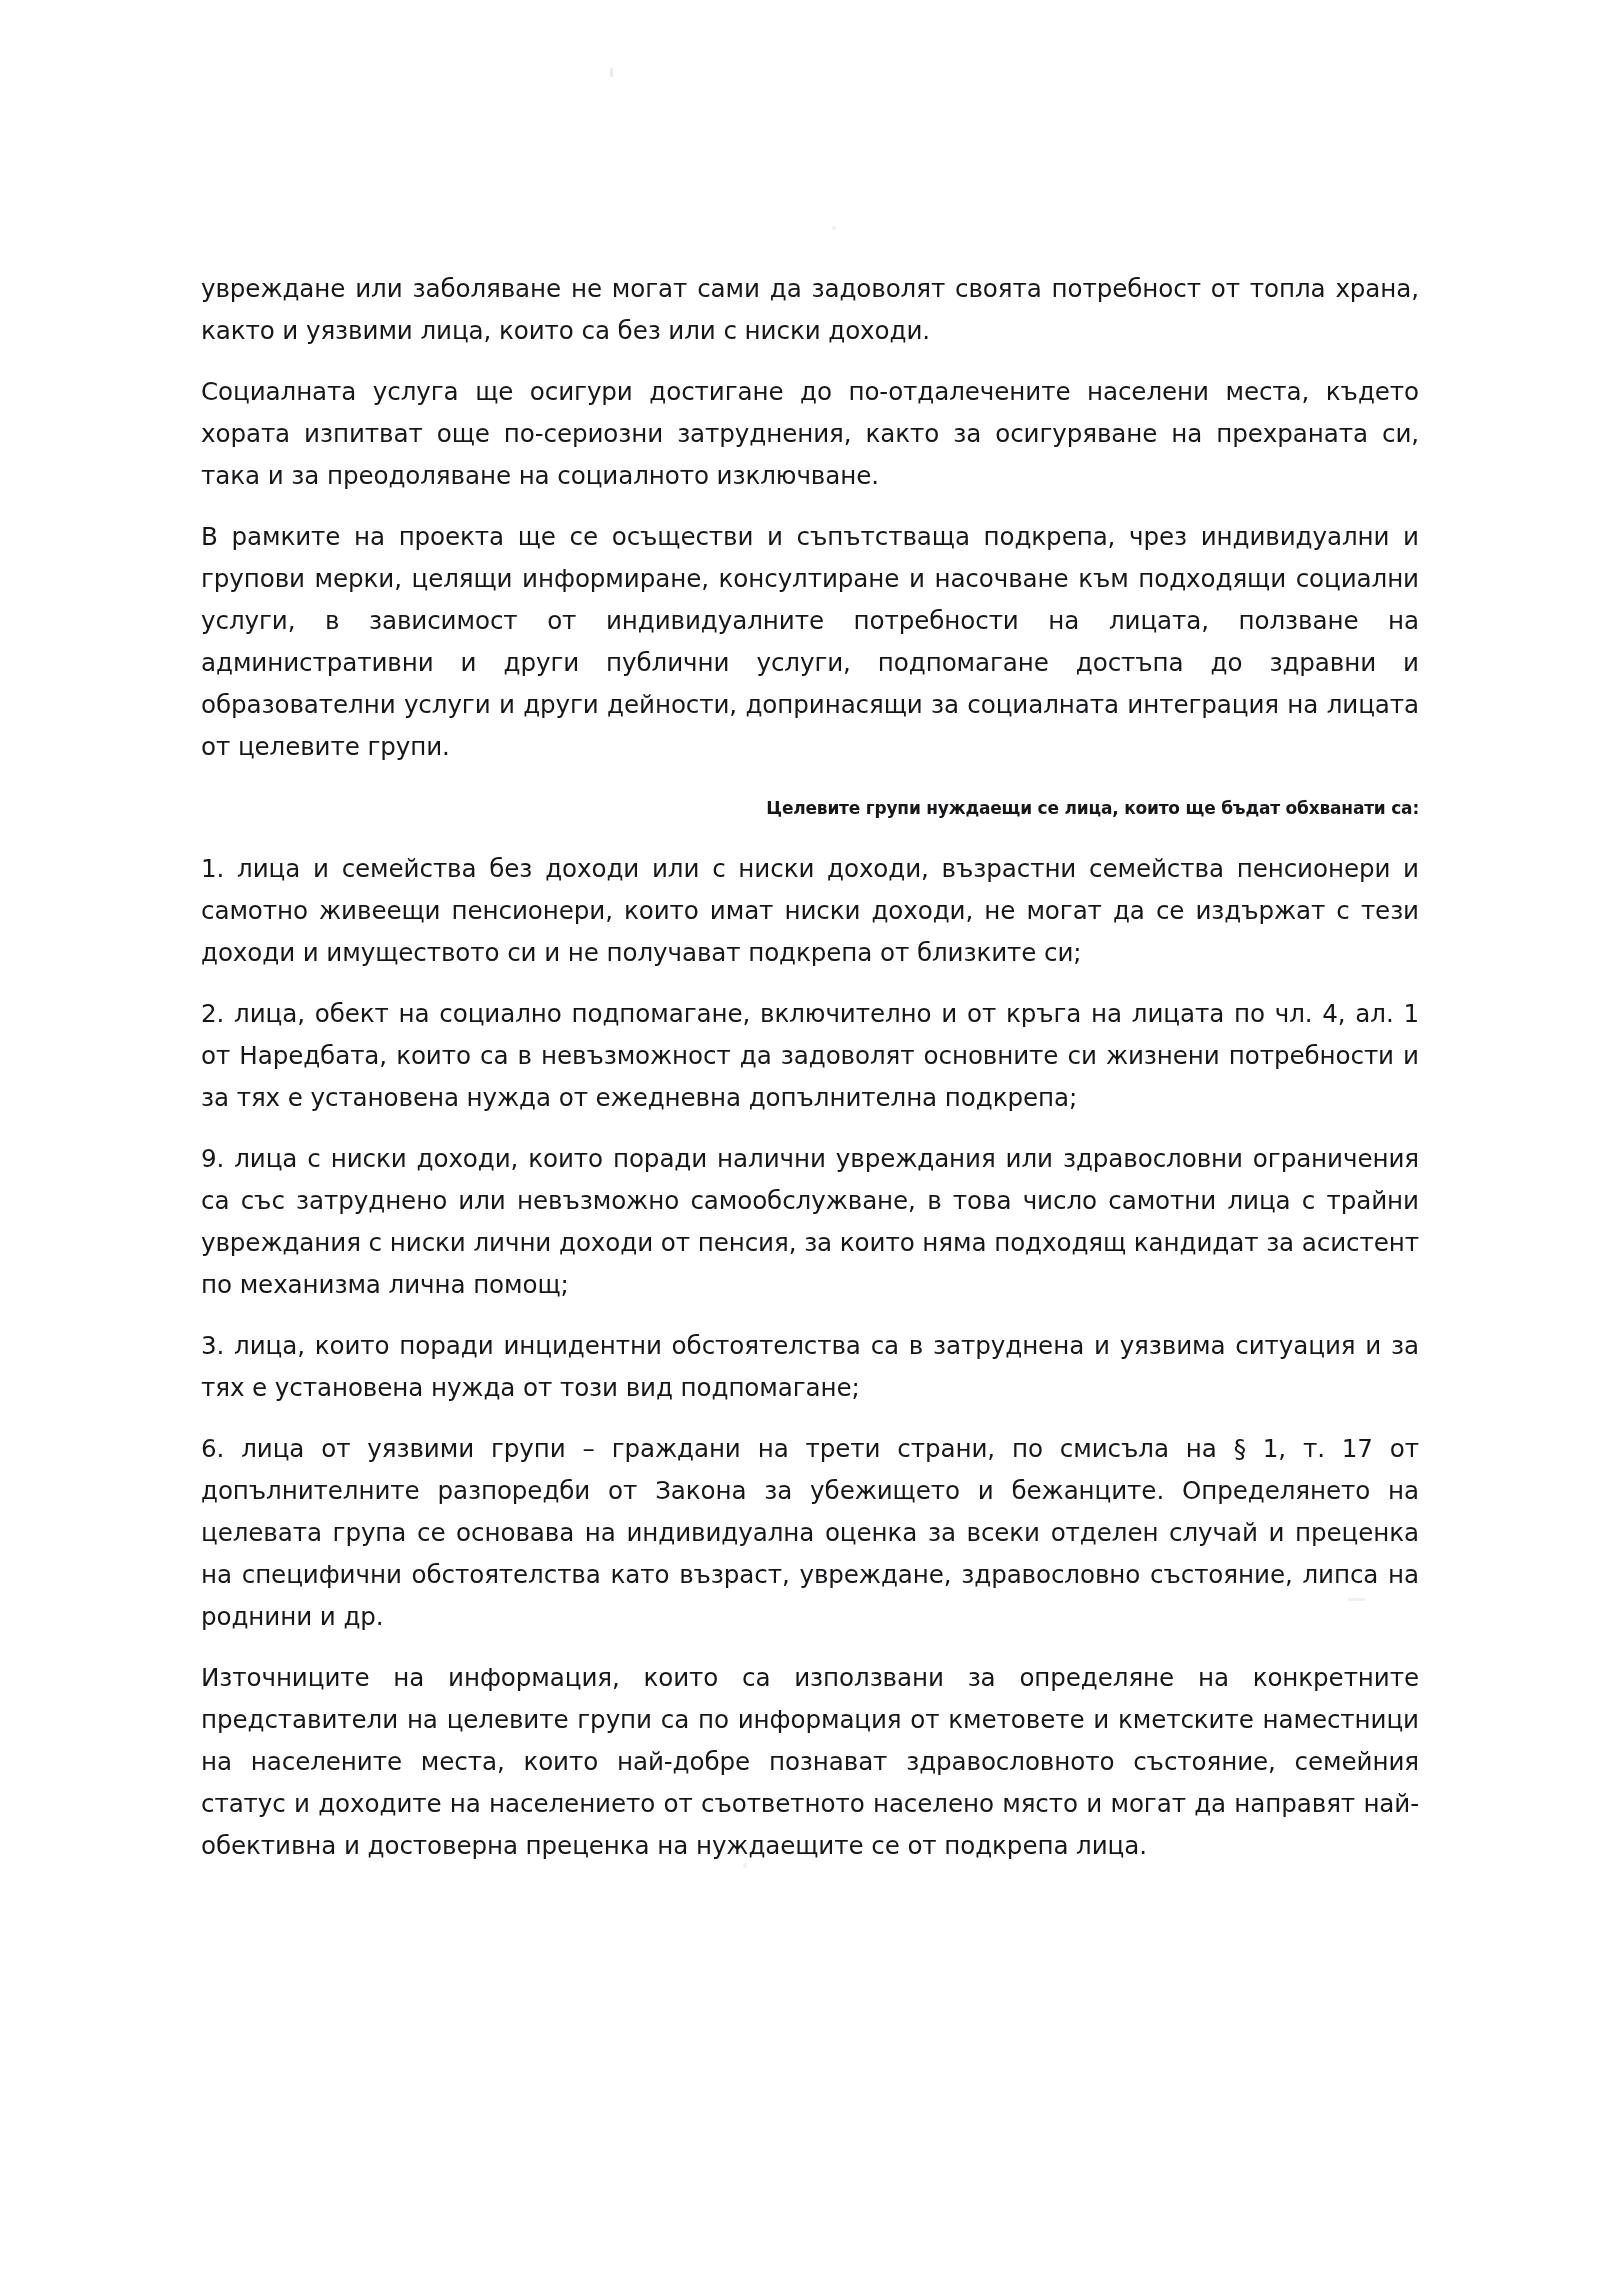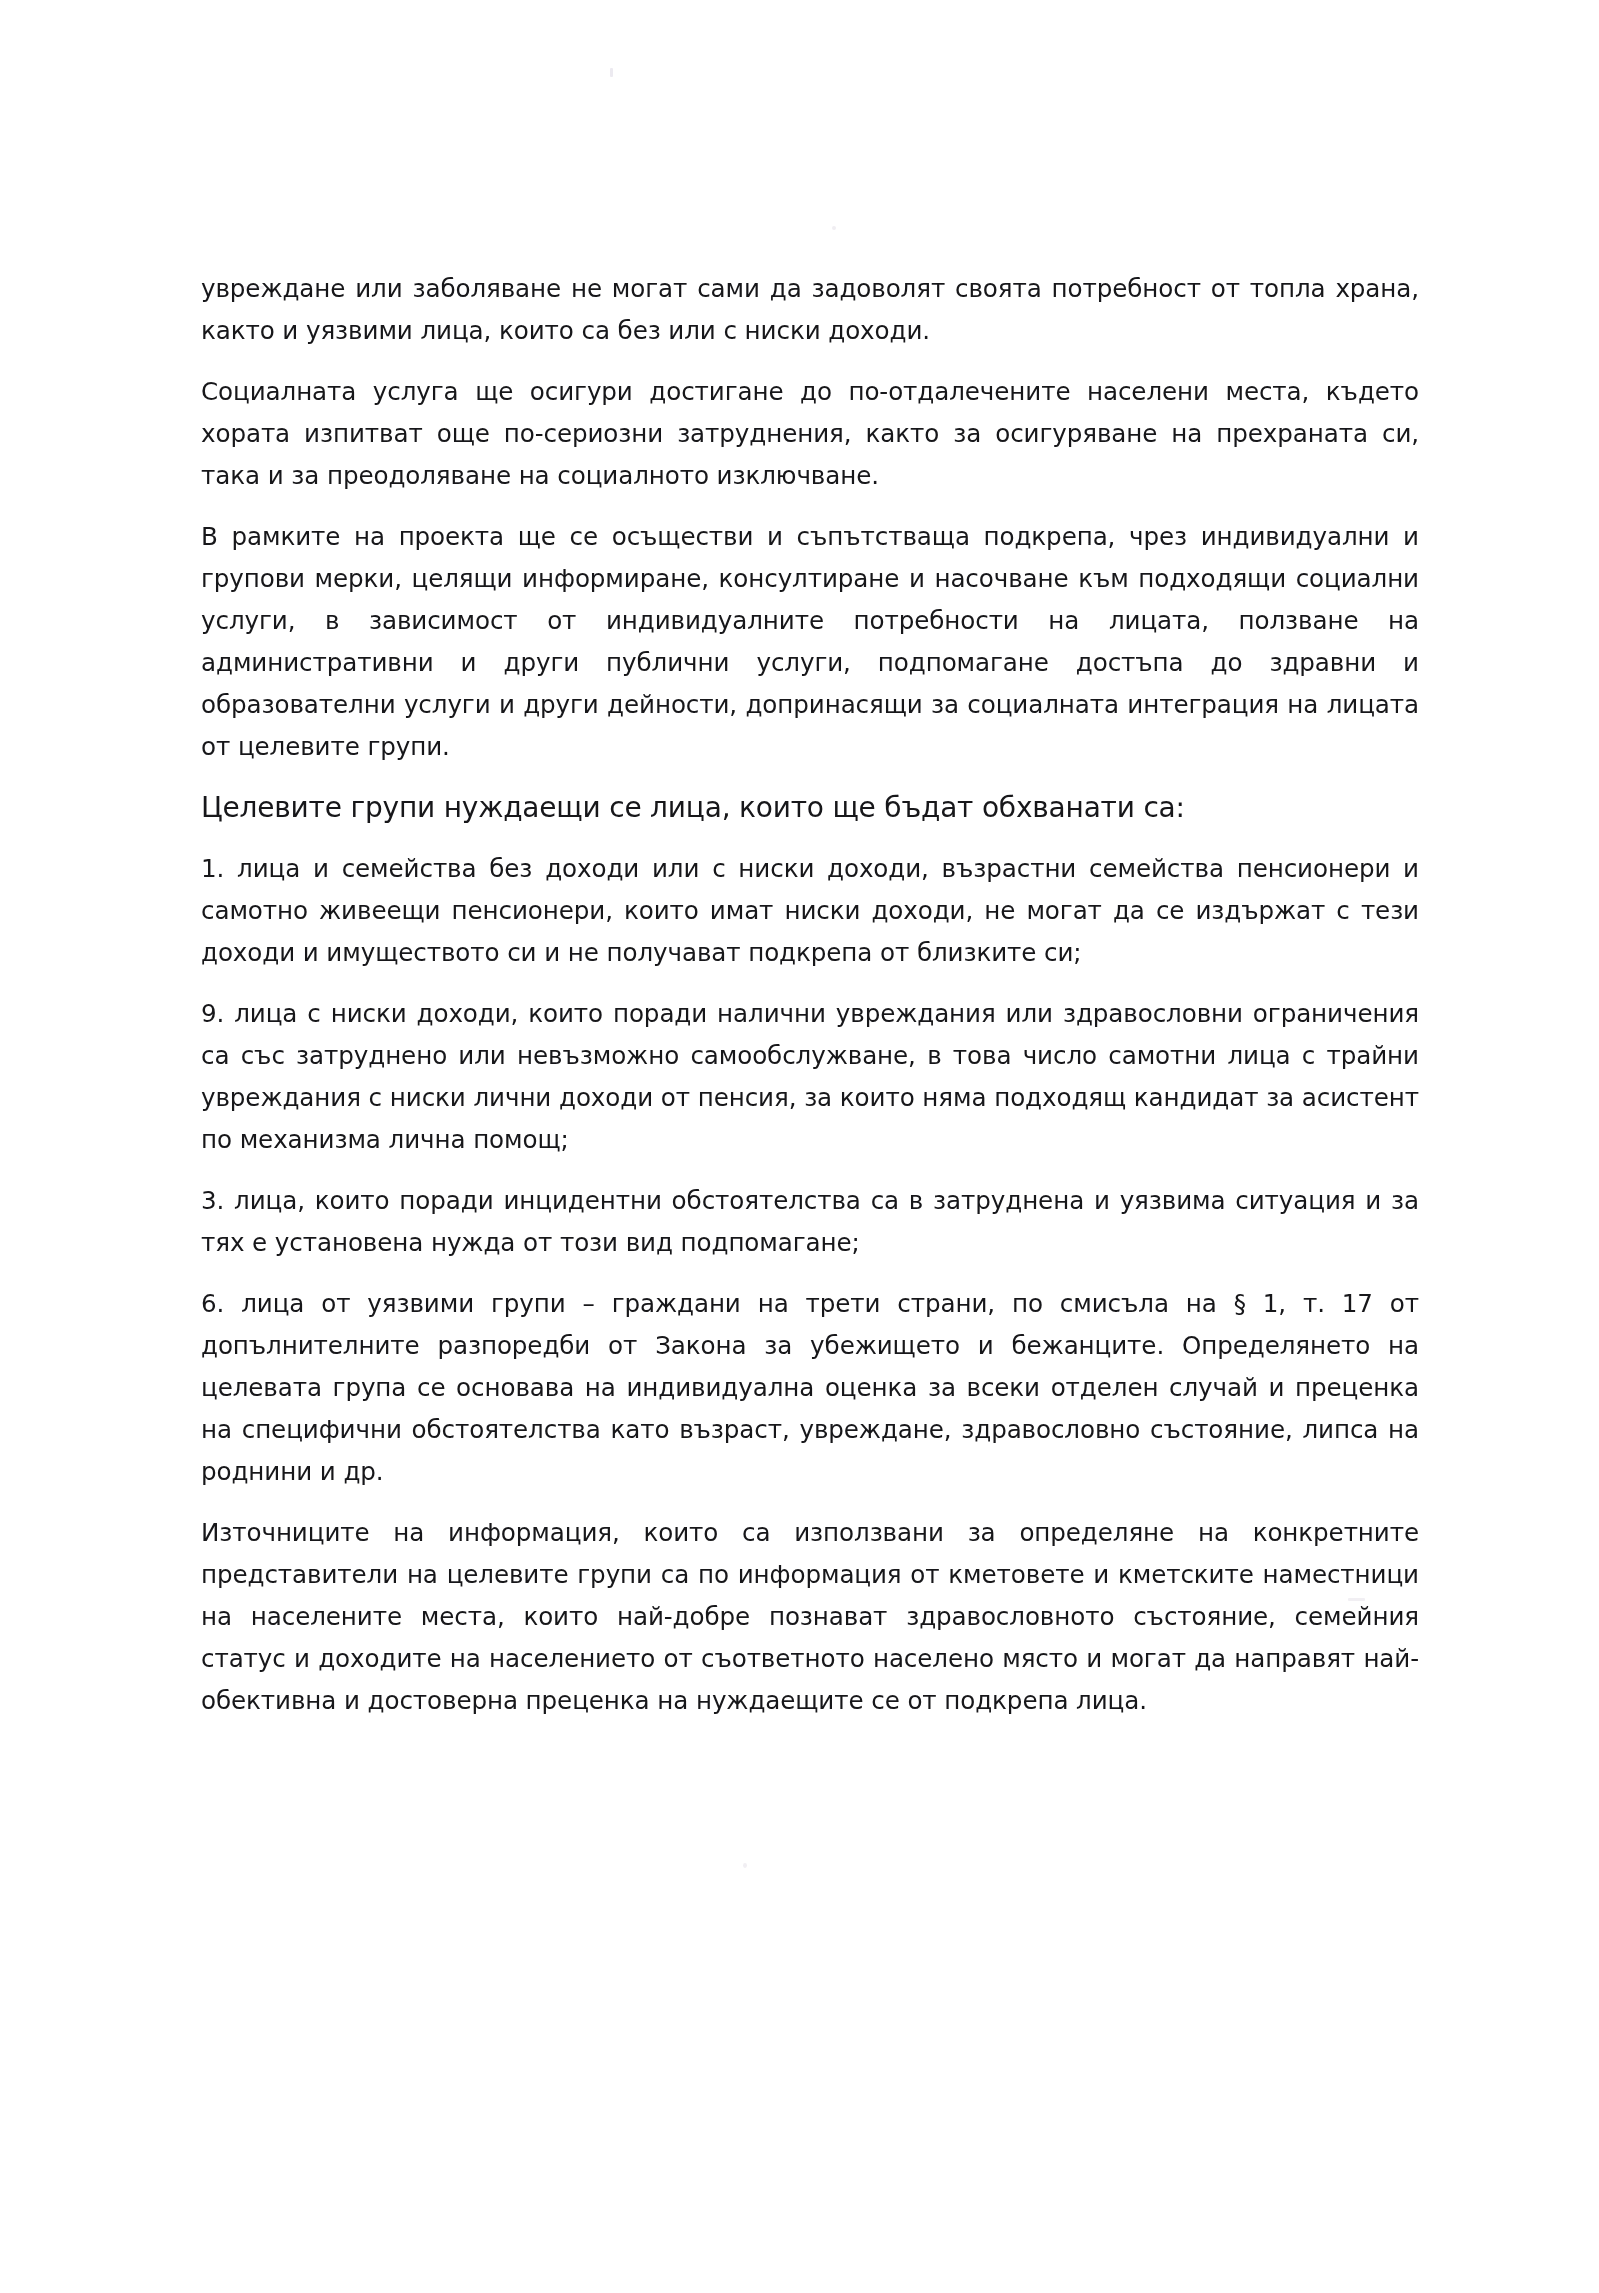--- a/index.html
+++ b/index.html
@@ -46,24 +46,24 @@
     line-height: 42px;
     text-align: justify;
     text-justify: inter-word;
     letter-spacing: -0.1px;
     -webkit-font-smoothing: antialiased;
   }
   p.para + p.para {
     margin-top: 19px;
   }
   p.para.heading {
-    font-weight: 400;
-    text-align: left;
+    font-weight: 700;
+    text-align: right;
     letter-spacing: -0.2px;
-    font-size: 28px;
+    font-size: 17px;
   }
   p.para.last-line-left {
     
   }
 </style>
 </head>
 <body>
 
 <div class="page">
 
@@ -78,20 +78,21 @@
     <p class="para">увреждане или заболяване не могат сами да задоволят своята потребност от топла храна, както и уязвими лица, които са без или с ниски доходи.</p>
 
     <p class="para">Социалната услуга ще осигури достигане до по-отдалечените населени места, където хората изпитват още по-сериозни затруднения, както за осигуряване на прехраната си, така и за преодоляване на социалното изключване.</p>
 
     <p class="para">В рамките на проекта ще се осъществи и съпътстваща подкрепа, чрез индивидуални и групови мерки, целящи информиране, консултиране и насочване към подходящи социални услуги, в зависимост от индивидуалните потребности на лицата, ползване на административни и други публични услуги, подпомагане достъпа до здравни и образователни услуги и други дейности, допринасящи за социалната интеграция на лицата от целевите групи.</p>
 
     <p class="para heading">Целевите групи нуждаещи се лица, които ще бъдат обхванати са:</p>
 
     <p class="para">1. лица и семейства без доходи или с ниски доходи, възрастни семейства пенсионери и самотно живеещи пенсионери, които имат ниски доходи, не могат да се издържат с тези доходи и имуществото си и не получават подкрепа от близките си;</p>
 
+    <p class="para">2. лица, обект на социално подпомагане, включително и от кръга на лицата по чл. 4, ал. 1 от Наредбата, които са в невъзможност да задоволят основните си жизнени потребности и за тях е установена нужда от ежедневна допълнителна подкрепа;</p>
 
     <p class="para">9. лица с ниски доходи, които поради налични увреждания или здравословни ограничения са със затруднено или невъзможно самообслужване, в това число самотни лица с трайни увреждания с ниски лични доходи от пенсия, за които няма подходящ кандидат за асистент по механизма лична помощ;</p>
 
     <p class="para">3. лица, които поради инцидентни обстоятелства са в затруднена и уязвима ситуация и за тях е установена нужда от този вид подпомагане;</p>
 
 
     <p class="para">6. лица от уязвими групи – граждани на трети страни, по смисъла на § 1, т. 17 от допълнителните разпоредби от Закона за убежището и бежанците. Определянето на целевата група се основава на индивидуална оценка за всеки отделен случай и преценка на специфични обстоятелства като възраст, увреждане, здравословно състояние, липса на роднини и др.</p>
 
     <p class="para">Източниците на информация, които са използвани за определяне на конкретните представители на целевите групи са по информация от кметовете и кметските наместници на населените места, които най-добре познават здравословното състояние, семейния статус и доходите на населението от съответното населено място и могат да направят най-обективна и достоверна преценка на нуждаещите се от подкрепа лица.</p>
 

